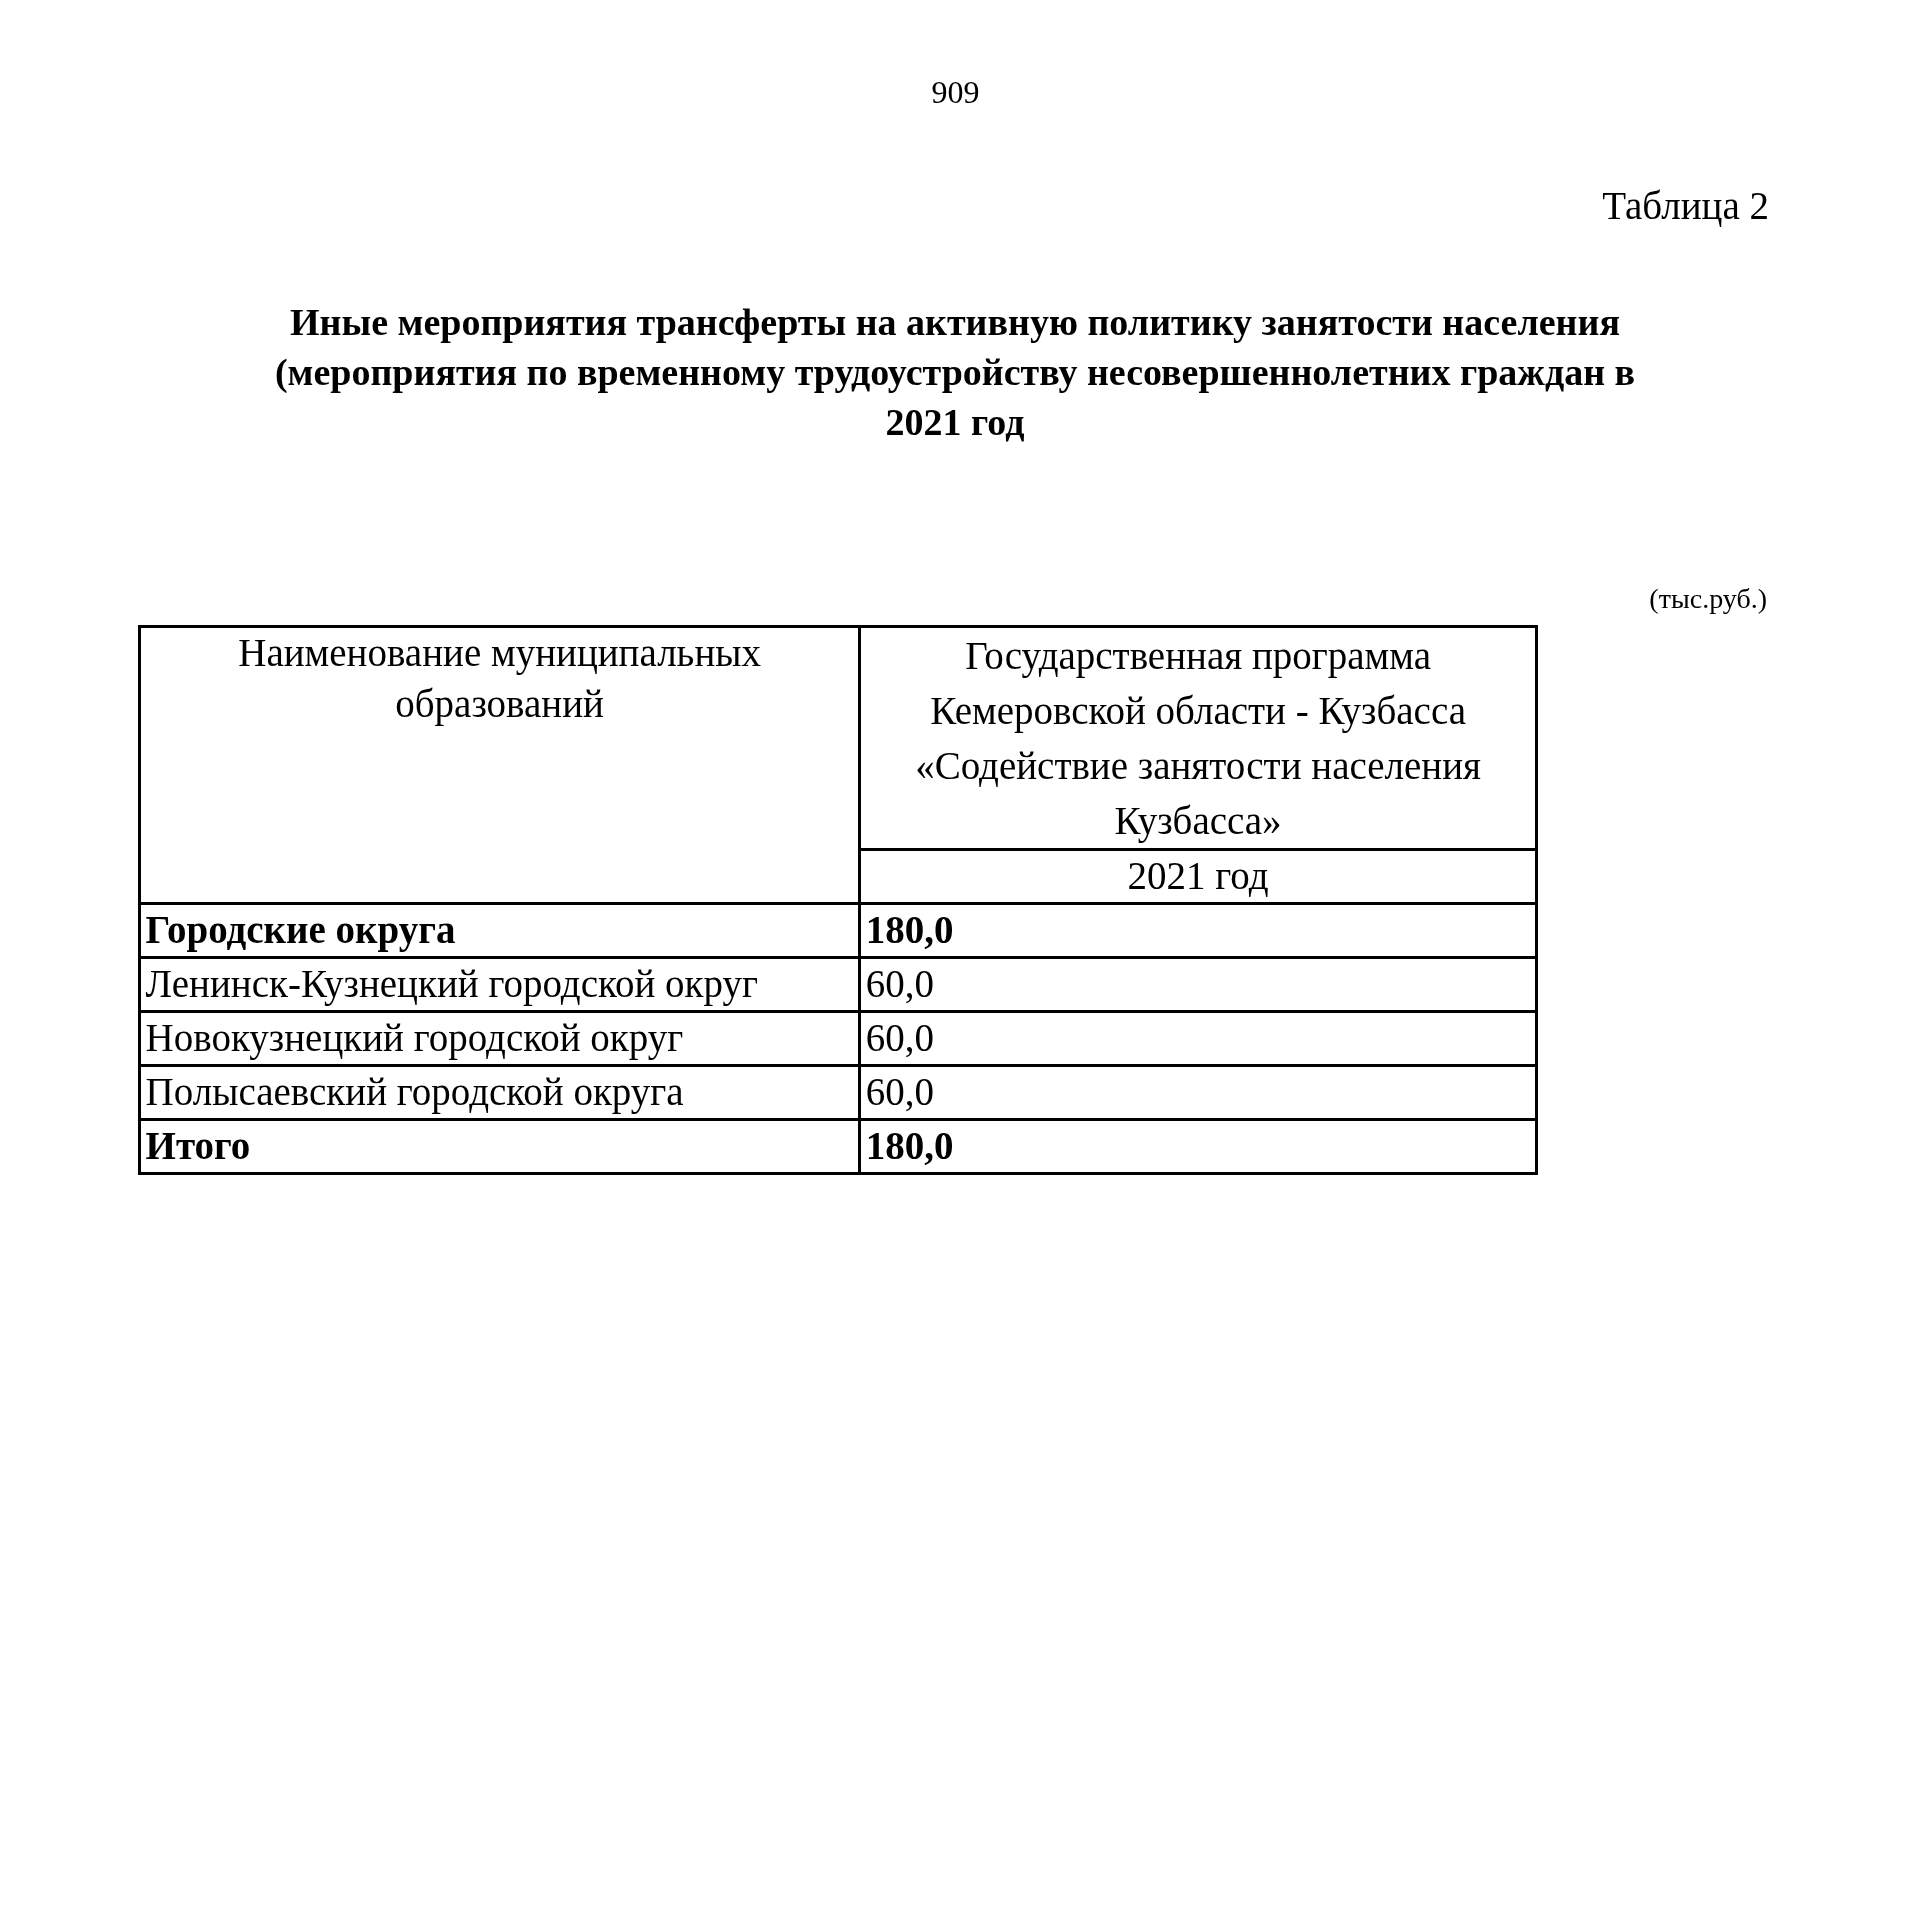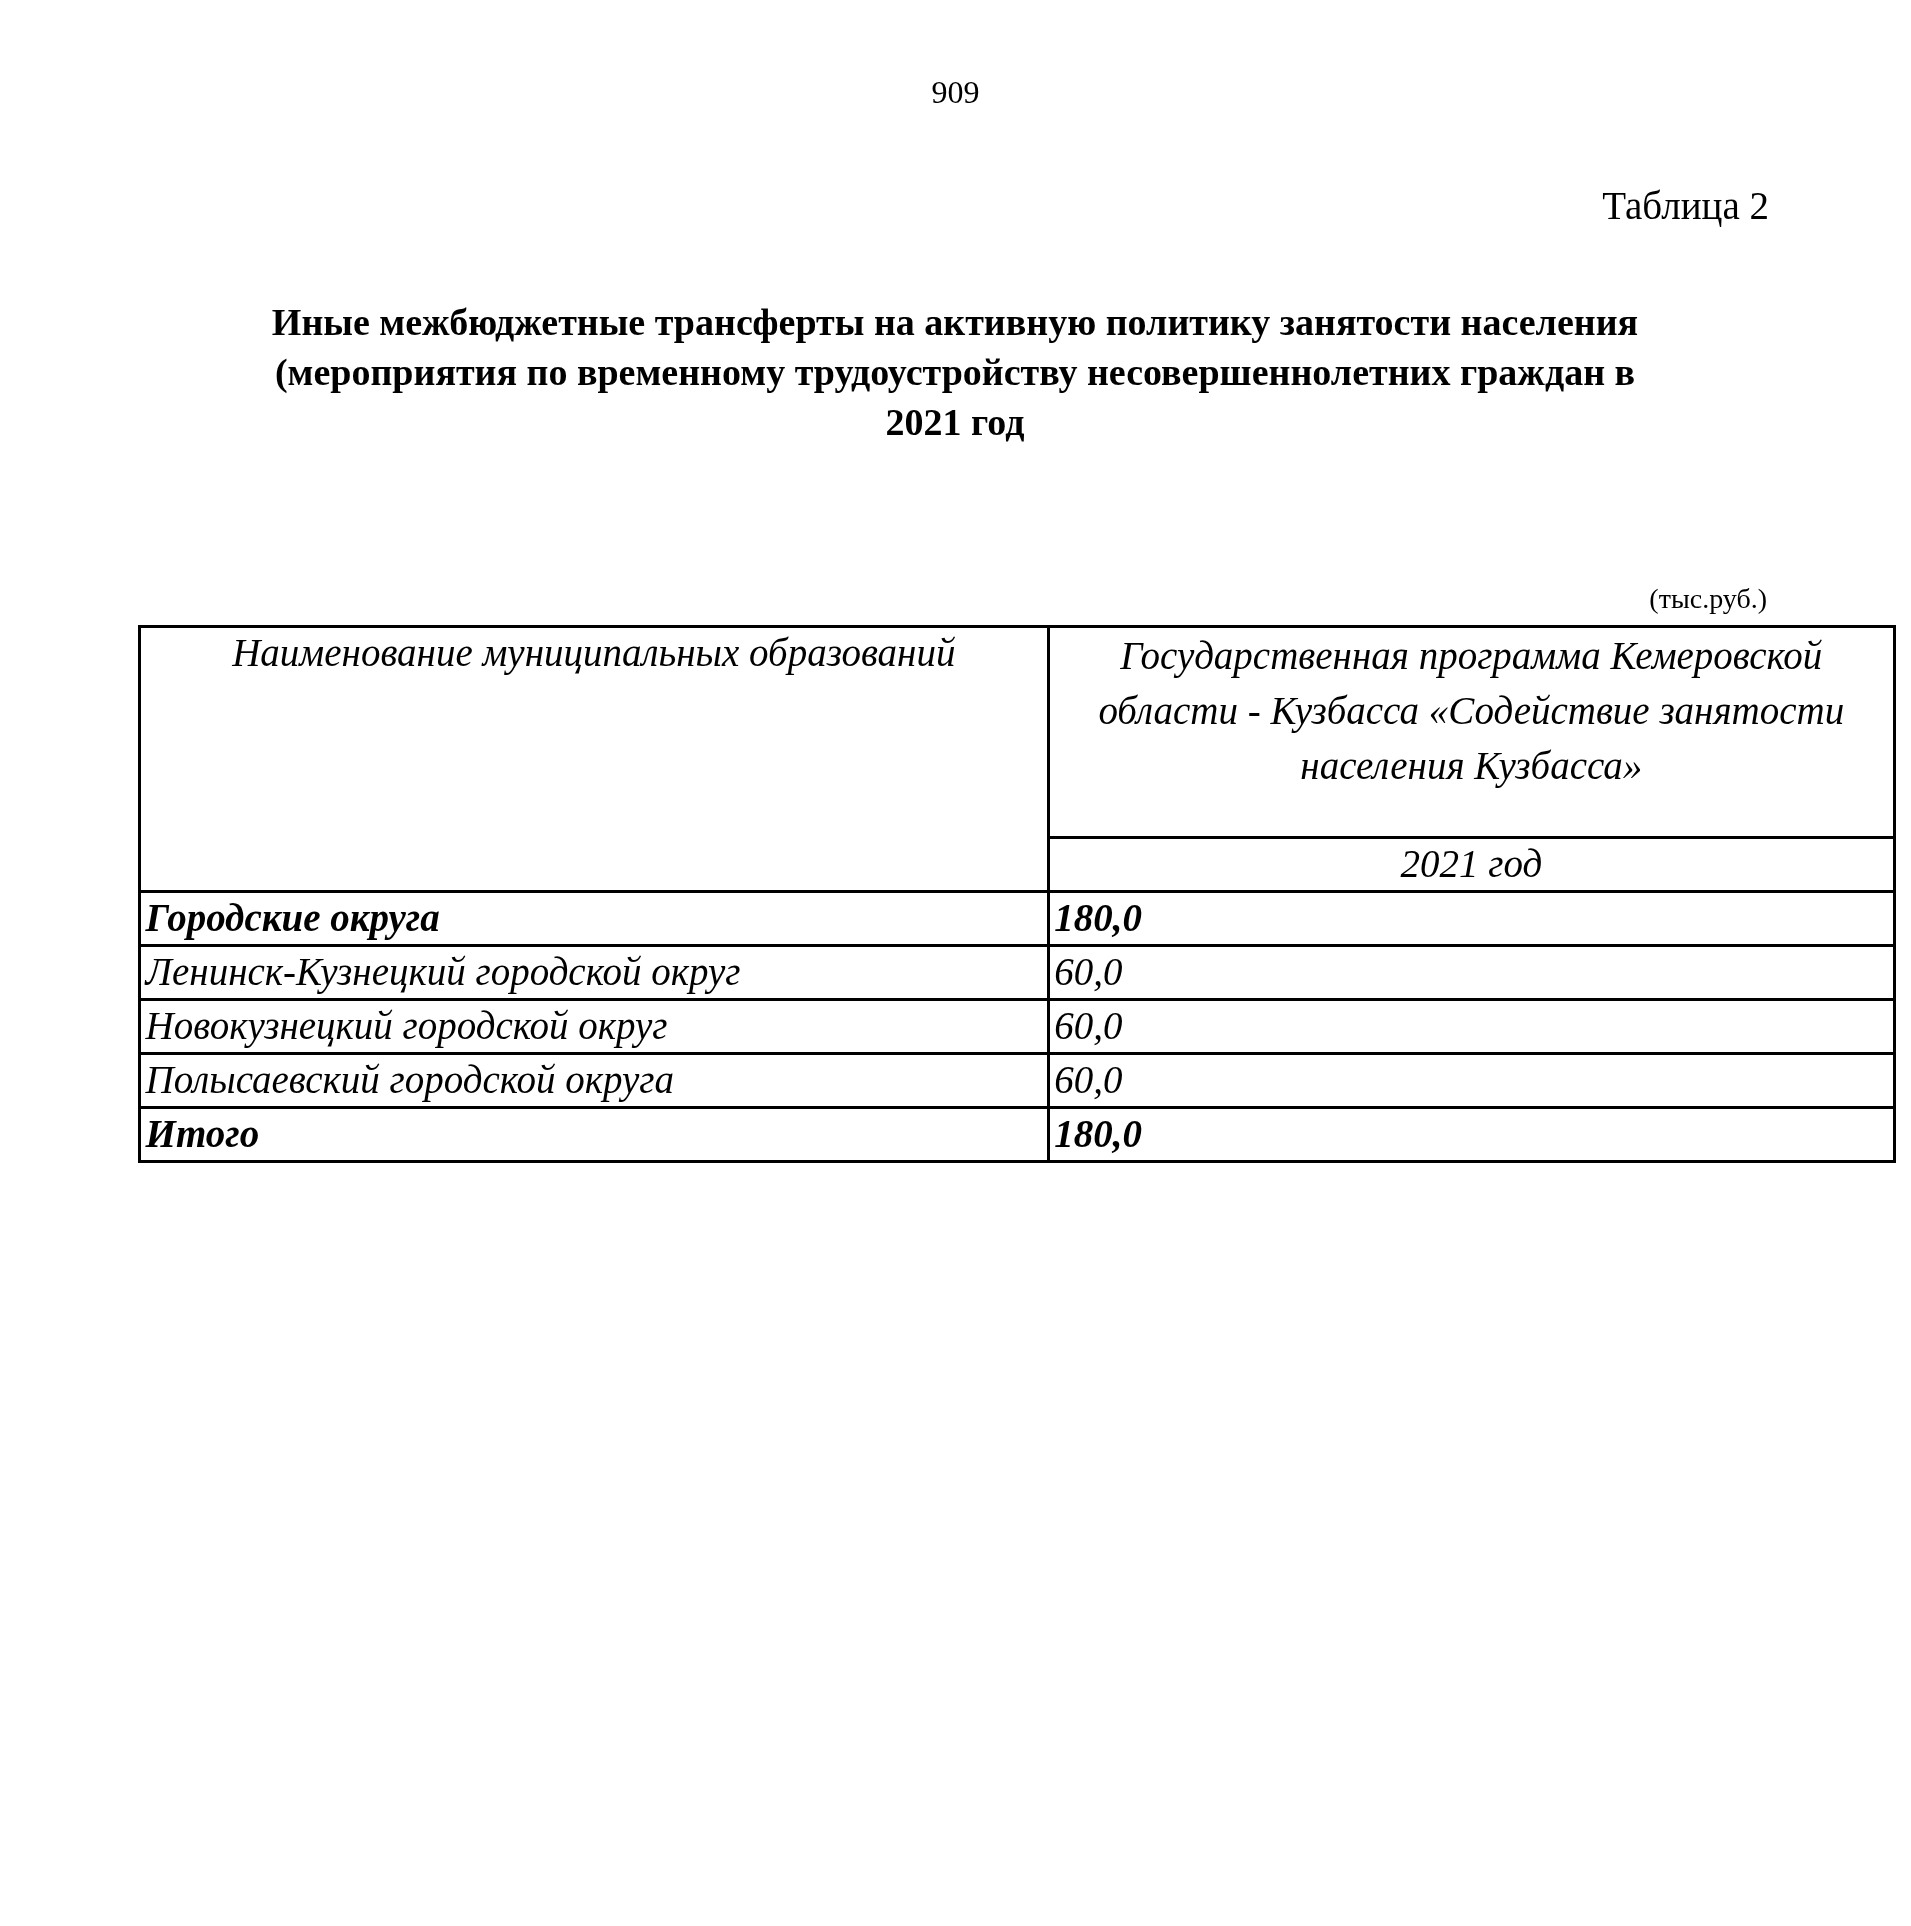--- a/index.html
+++ b/index.html
@@ -45,25 +45,24 @@
     position: absolute;
     top: 574px;
     right: 144px;
     font-size: 28px;
     line-height: 50px;
   }
   table.data-table {
     position: absolute;
     top: 625px;
     left: 138px;
-    width: 1758px;
+    width: 1400px;
     border-collapse: collapse;
     font-size: 39px;
     line-height: 1.3;
-    font-style: italic;
   }
   table.data-table td, table.data-table th {
     border: 3.9px solid #000000;
     padding: 0 4.6px;
     vertical-align: top;
     font-weight: normal;
   }
   col.c1 { width: 847px; }
   col.c2 { width: 789px; }
   th.h-name {
@@ -91,21 +90,21 @@
   tr.bold td { font-weight: bold; }
 </style>
 </head>
 <body>
 
 <div class="page-number">909</div>
 
 <div class="table-label">Таблица 2</div>
 
 <div class="doc-title">
-  <div>Иные межбюджетные трансферты на активную политику занятости населения</div>
+  <div>Иные мероприятия трансферты на активную политику занятости населения</div>
   <div>(мероприятия по временному трудоустройству несовершеннолетних граждан в</div>
   <div>2021 год</div>
 </div>
 
 <div class="units">(тыс.руб.)</div>
 
 <table class="data-table">
   <colgroup>
     <col class="c1">
     <col class="c2">

